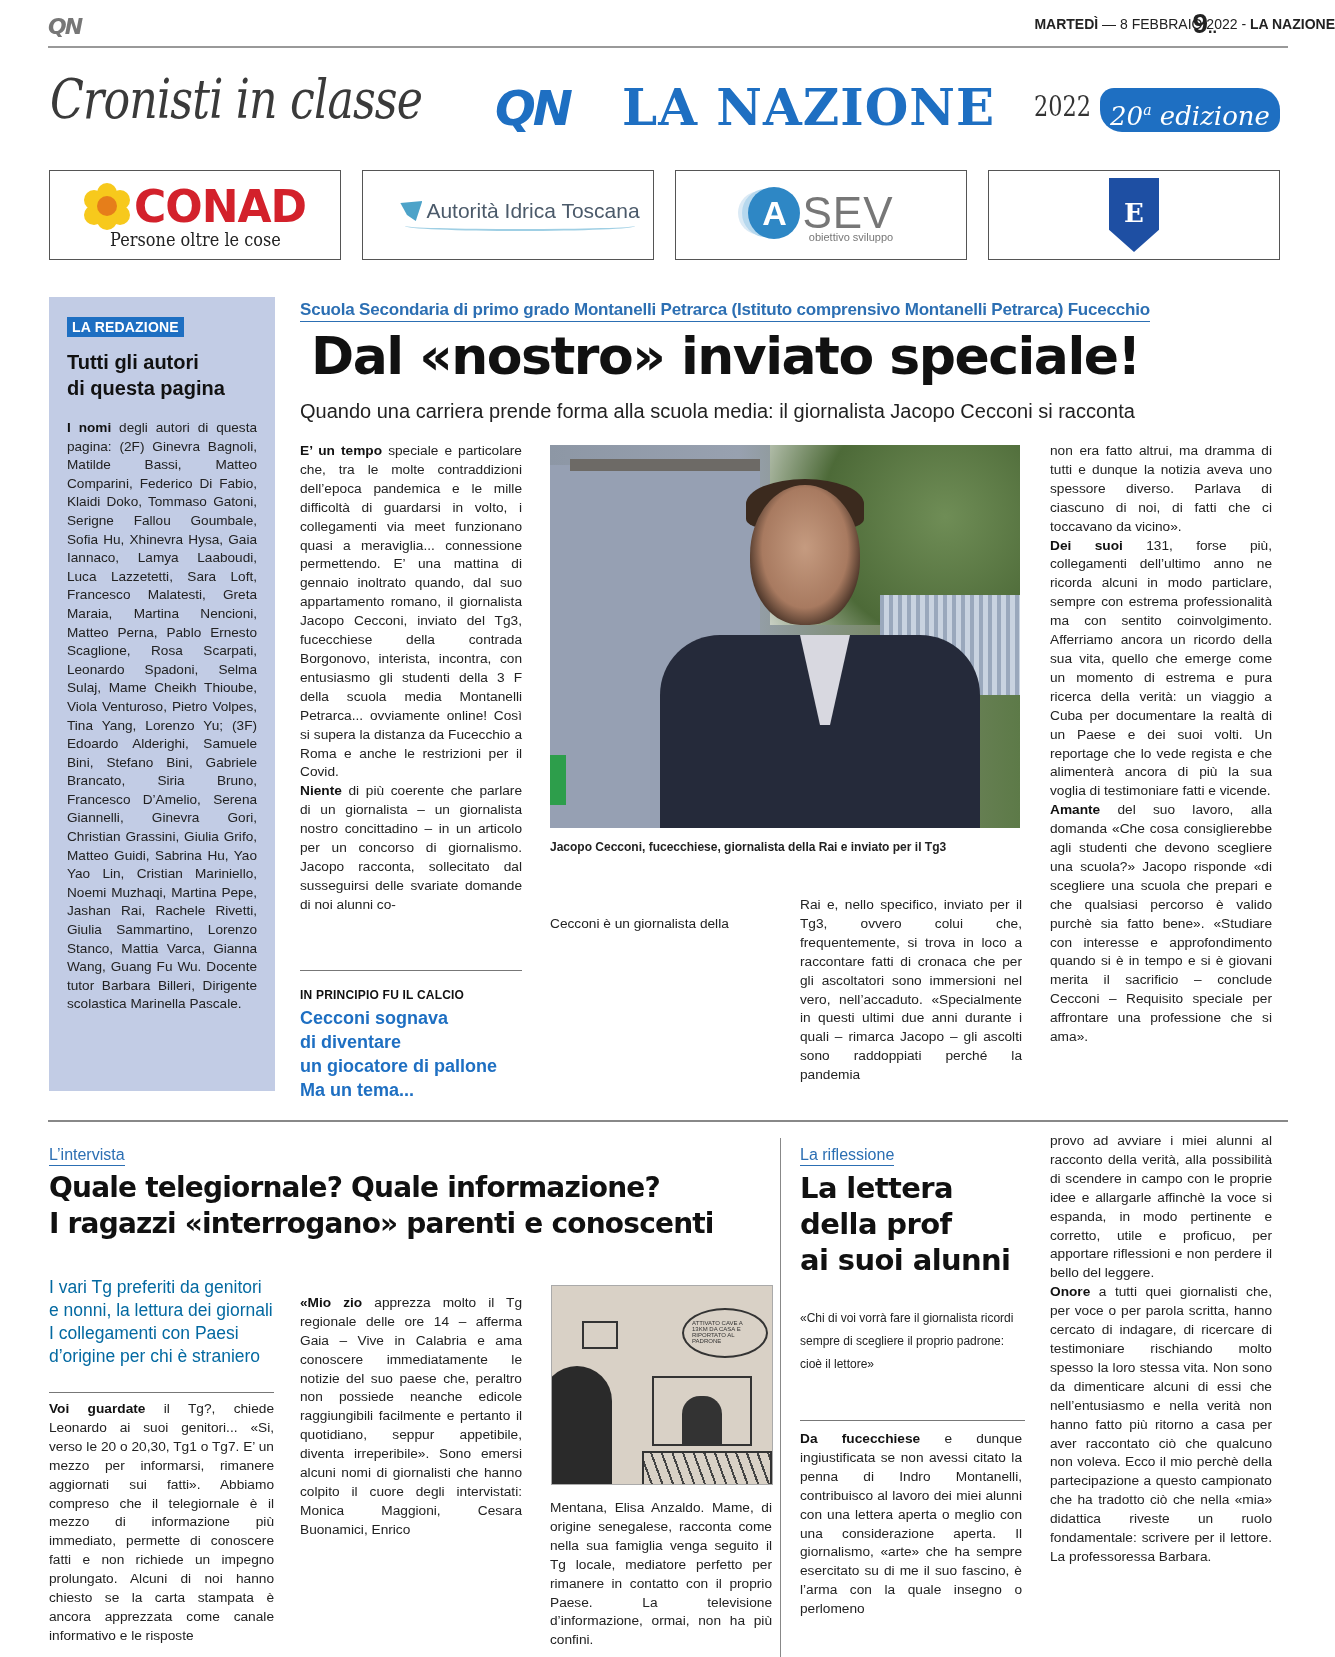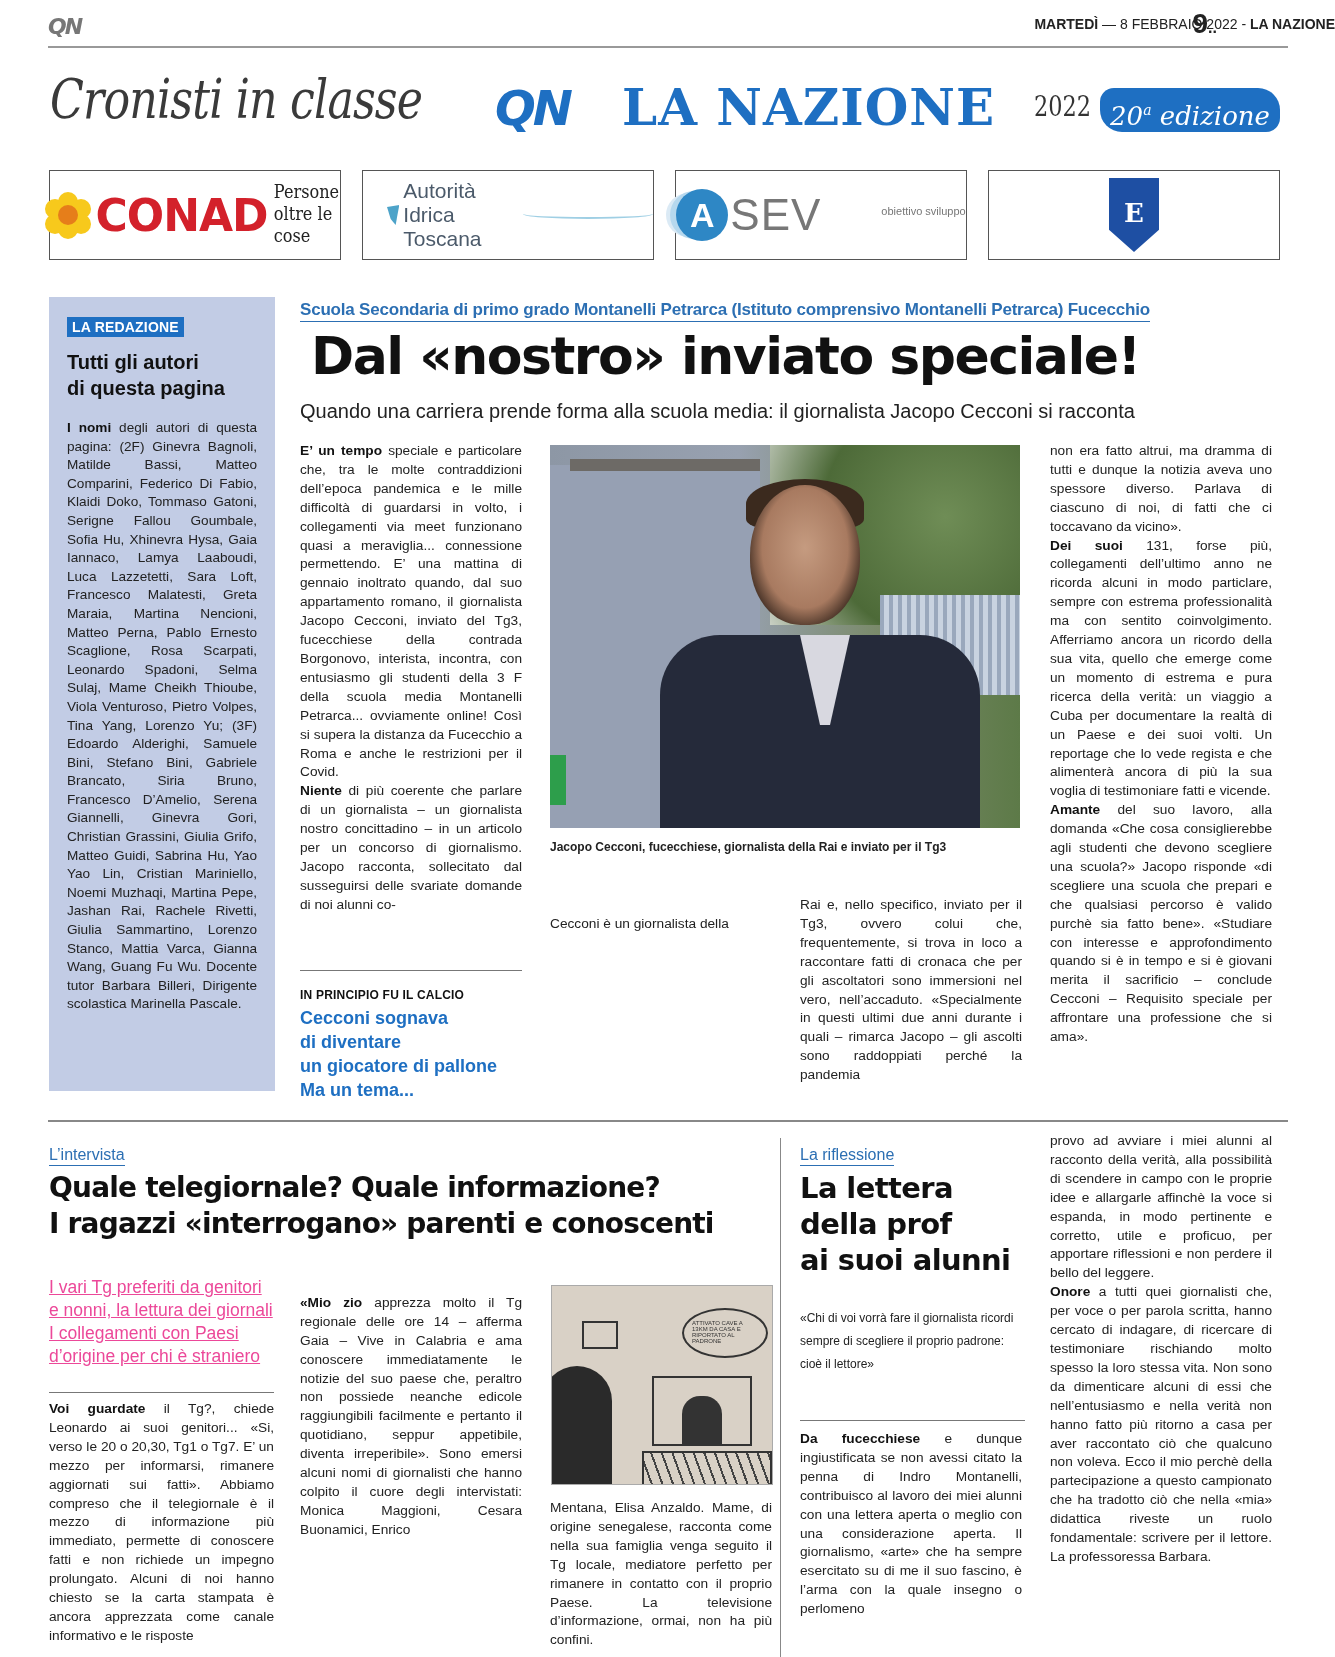--- a/index.html
+++ b/index.html
@@ -17,21 +17,21 @@
 
   
   .cronisti { left: 50px; top: 68px; font-family: "DejaVu Serif", serif; font-size: 54px; color: #3a3a3a; letter-spacing: -1px; font-style: italic; transform: scaleX(0.82); transform-origin: left; }
   .mast-qn { left: 495px; top: 80px; font-family: "DejaVu Sans", sans-serif; font-weight: bold; font-style: italic; font-size: 48px; color: #1e6fc2; letter-spacing: -3px; }
   .mast-nazione { left: 622px; top: 78px; font-family: "DejaVu Serif", serif; font-weight: bold; font-size: 50px; color: #1e6fc2; letter-spacing: 1px; }
   .mast-year { left: 1034px; top: 90px; font-family: "DejaVu Serif", serif; font-size: 28px; color: #333; transform: scaleX(0.8); transform-origin: left; }
   .edition { left: 1100px; top: 88px; width: 180px; height: 44px; background: #1e6fc2; border-radius: 14px 22px 14px 22px; color: #fff; font-family: "DejaVu Serif", serif; font-style: italic; font-size: 26px; text-align: center; line-height: 44px; }
   .edition sup { font-size: 14px; }
 
   
-  .sponsor { top: 170px; height: 90px; width: 292px; border: 1px solid #555; background: #fff; display: flex; align-items: center; justify-content: center; flex-direction: row; }
+  .sponsor { top: 170px; height: 90px; width: 292px; border: 1px solid #555; background: #fff; display: flex; align-items: center; justify-content: center; flex-direction: column; }
   .sp1 { left: 49px; } .sp2 { left: 362px; padding-left: 24px; } .sp3 { left: 675px; } .sp4 { left: 988px; }
   .conad-row { display: flex; align-items: center; gap: 4px; }
   .conad-flower { width: 46px; height: 46px; position: relative; }
   .conad-flower span { position: absolute; width: 20px; height: 20px; border-radius: 50%; background: #f7c91c; }
   .conad-flower .c { left: 13px; top: 13px; background: #e67e1a; z-index: 2; }
   .conad-word { font-family: "DejaVu Sans", sans-serif; font-weight: bold; font-size: 44px; color: #d3212b; letter-spacing: -1px; }
   .conad-tag { font-family: "DejaVu Serif", serif; font-size: 19px; color: #222; margin-top: -4px; transform: scaleX(0.85); }
   .ait { display: flex; align-items: center; gap: 4px; font-size: 21px; color: #4b5a6a; }
   .ait-shape { width: 22px; height: 20px; background: #4da3c9; clip-path: polygon(0 10%, 100% 0, 70% 100%, 30% 70%); }
   .waves { width: 230px; height: 10px; border-bottom: 2px solid #9fcfe4; border-radius: 50%; margin-top: -2px; }
@@ -74,21 +74,21 @@
   .c2 { left: 550px; top: 896px; width: 222px; }
   .c3 { left: 800px; top: 896px; width: 222px; }
   .c4 { left: 1050px; top: 442px; width: 222px; }
 
   .mid-rule { left: 48px; top: 1120px; width: 1240px; height: 2px; background: #888; }
 
   
   .sec-kicker { font-size: 16px; color: #2c6fb3; border-bottom: 1px solid #2c6fb3; padding-bottom: 1px; }
   .sk1 { left: 49px; top: 1146px; }
   .bl-head { left: 49px; top: 1170px; font-family: "DejaVu Sans", sans-serif; font-weight: bold; font-size: 28px; line-height: 36px; color: #111; letter-spacing: -0.8px; }
-  .bl-sum { left: 49px; top: 1276px; width: 225px; font-size: 17.5px; line-height: 23px; color: #ec4899; text-decoration: underline; }
+  .bl-sum { left: 49px; top: 1276px; width: 225px; font-size: 17.5px; line-height: 23px; color: #0369a1; }
   .bl-sum-rule { left: 49px; top: 1392px; width: 225px; height: 1px; background: #777; }
   .b1 { left: 49px; top: 1400px; width: 225px; }
   .b2 { left: 300px; top: 1275px; width: 222px; }
   .drawing { left: 551px; top: 1285px; width: 222px; height: 200px; background: #d9d1c6; overflow: hidden; border: 1px solid #aaa; }
   .drawing .frame { position: absolute; left: 30px; top: 35px; width: 36px; height: 28px; border: 2px solid #333; }
   .drawing .bubble { position: absolute; left: 130px; top: 22px; width: 86px; height: 50px; border: 2px solid #333; border-radius: 50%; font-size: 6px; padding: 10px 8px; color: #333; }
   .drawing .tv { position: absolute; left: 100px; top: 90px; width: 100px; height: 70px; border: 2px solid #333; }
   .drawing .tvman { position: absolute; left: 130px; top: 110px; width: 40px; height: 50px; background: #333; border-radius: 18px 18px 0 0; }
   .drawing .silhouette { position: absolute; left: -10px; top: 80px; width: 70px; height: 130px; background: #2a2a2a; border-radius: 40px 40px 0 0; }
   .drawing .shelf { position: absolute; left: 90px; top: 165px; width: 130px; height: 40px; border: 2px solid #333; background: repeating-linear-gradient(70deg, transparent 0 8px, #444 8px 10px); }

